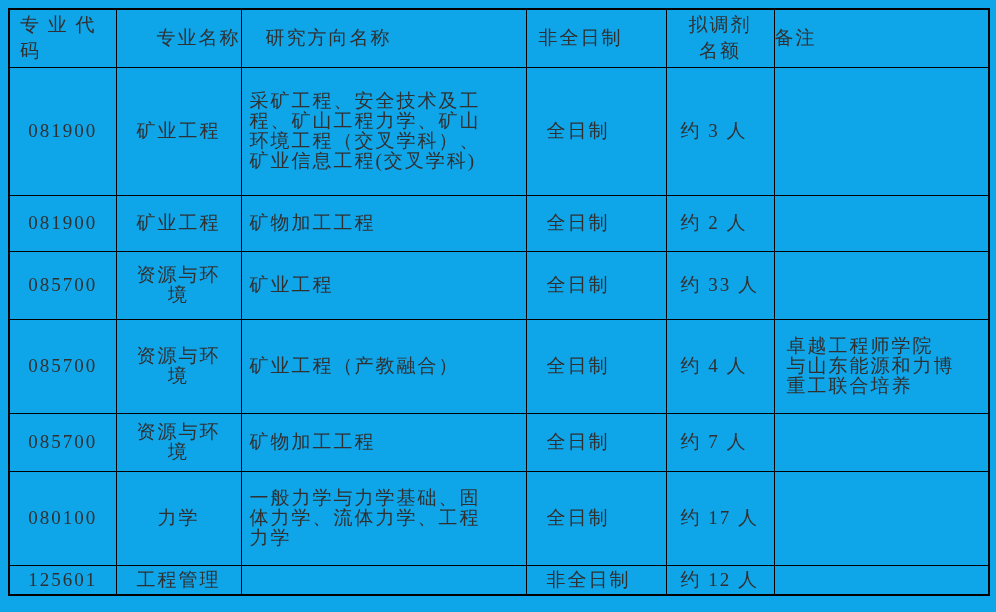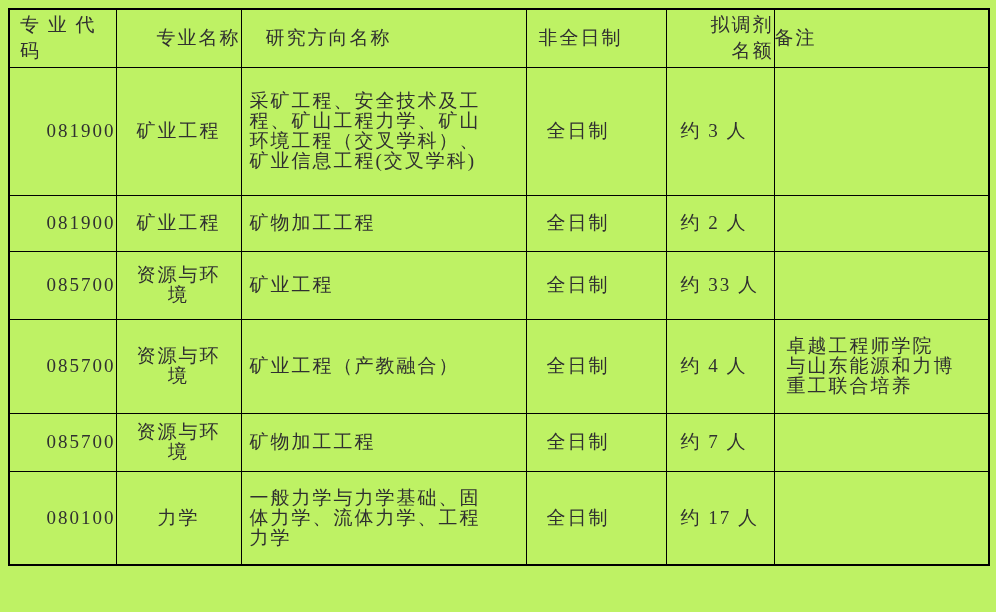--- a/index.html
+++ b/index.html
@@ -1,17 +1,17 @@
 <!DOCTYPE html>
 <html><head>
 <meta charset="utf-8">
 <style>
   html,body{margin:0;padding:0;background:#ffffff;}
   .page{
-    position:relative;width:996px;height:612px;background:#bef264;overflow:hidden;
+    position:relative;width:996px;height:612px;background:#0ea5e9;overflow:hidden;
     font-family:"Liberation Serif","DejaVu Serif",serif;color:#303030;
   }
   table.quota-table{
     position:absolute;left:8px;top:8px;width:980px;
     border-collapse:collapse;table-layout:fixed;
     border:2px solid #000000;
   }
   th,td{
     border:1px solid #000000;
     font-weight:normal;
@@ -30,23 +30,23 @@
   tr.r3{height:68px;}
   tr.r4{height:94px;}
   tr.r5{height:58px;}
   tr.r6{height:94px;}
   tr.r7{height:30px;}
   
   .h-code{text-align:left;padding-left:10px;padding-right:6px;}
   .h-name{text-align:right;}
   .h-dir{text-align:left;padding-left:24px;}
   .h-study{text-align:left;padding-left:12px;}
-  .h-quota{text-align:right;}
+  .h-quota{text-align:center;}
   .h-remark{text-align:left;}
-  .c-code{text-align:right;}
+  .c-code{text-align:center;}
   .c-name{text-align:center;}
   .c-dir{text-align:left;padding-left:8px;padding-right:6px;}
   .c-study{text-align:left;padding-left:20px;}
   .c-quota{text-align:left;padding-left:14px;}
   .c-remark{text-align:left;padding-left:12px;}
 </style>
 </head>
 <body>
 
 <div class="page">
@@ -123,15 +123,23 @@
       <tr class="r6">
         <td class="c-code">080100</td>
         <td class="c-name">力学</td>
         <td class="c-dir">一般力学与力学基础、固
 体力学、流体力学、工程
 力学</td>
         <td class="c-study">全日制</td>
         <td class="c-quota">约 17 人</td>
         <td class="c-remark"></td>
       </tr>
+      <tr class="r7">
+        <td class="c-code">125601</td>
+        <td class="c-name">工程管理</td>
+        <td class="c-dir"></td>
+        <td class="c-study">非全日制</td>
+        <td class="c-quota">约 12 人</td>
+        <td class="c-remark"></td>
+      </tr>
     </tbody>
   </table>
 </div>
 
 </body></html>

